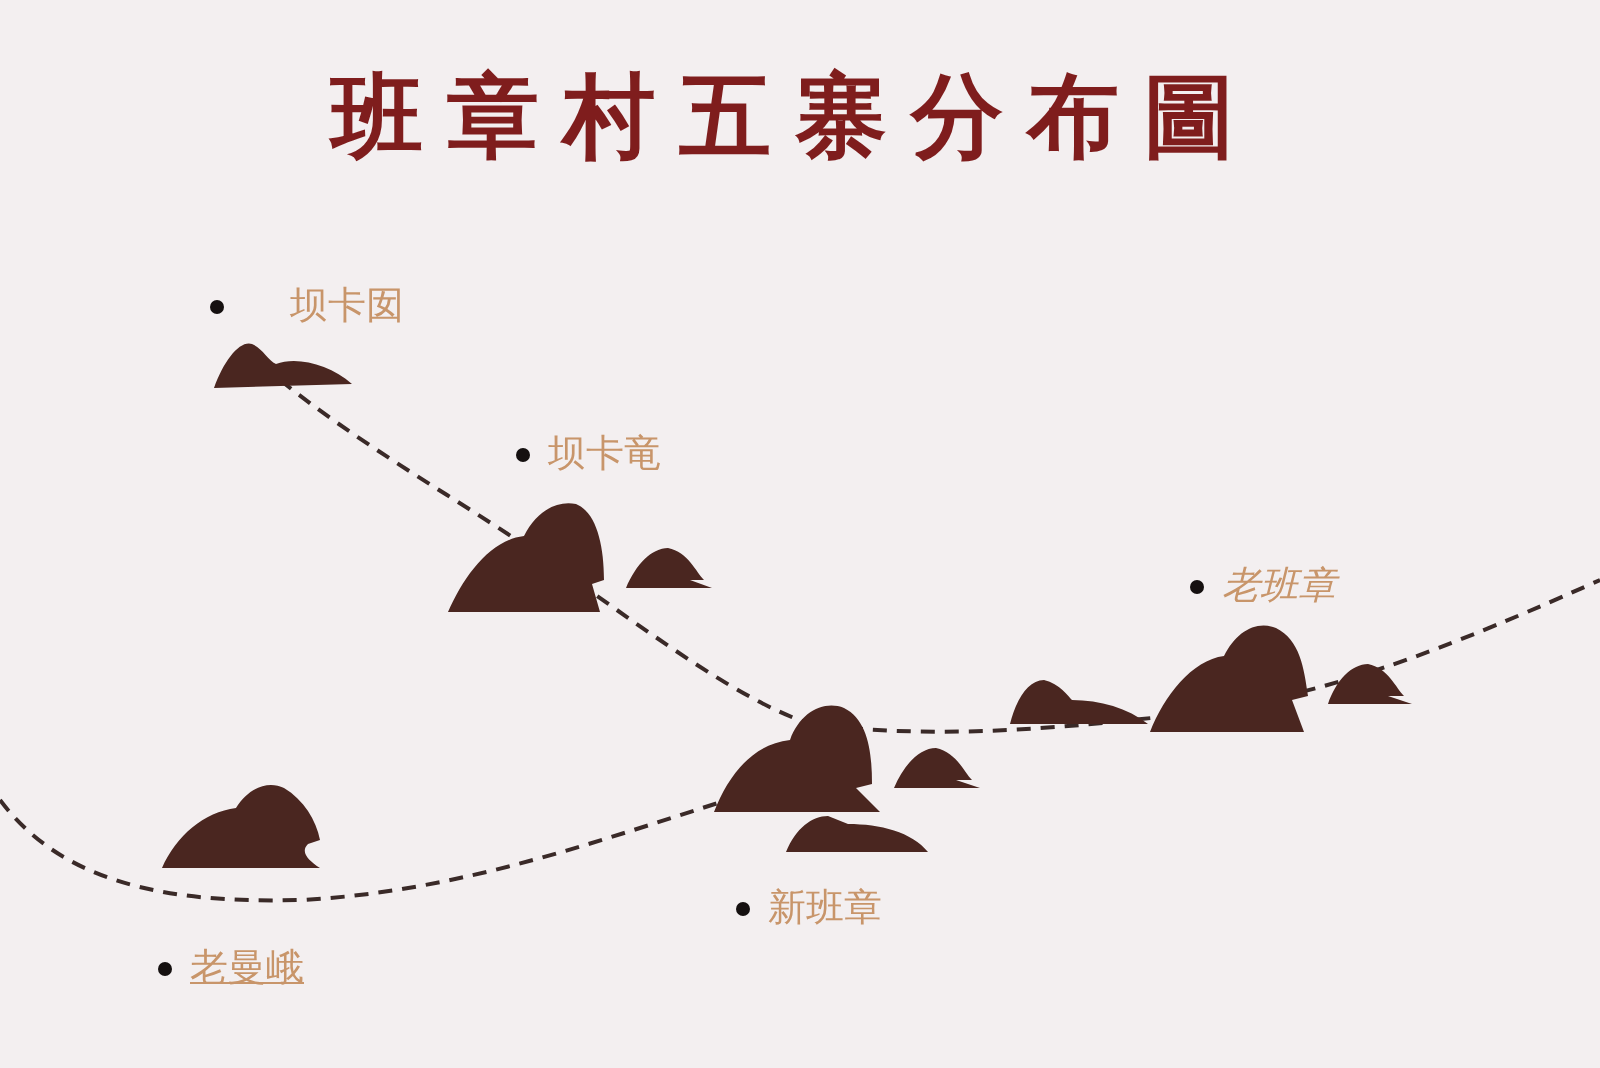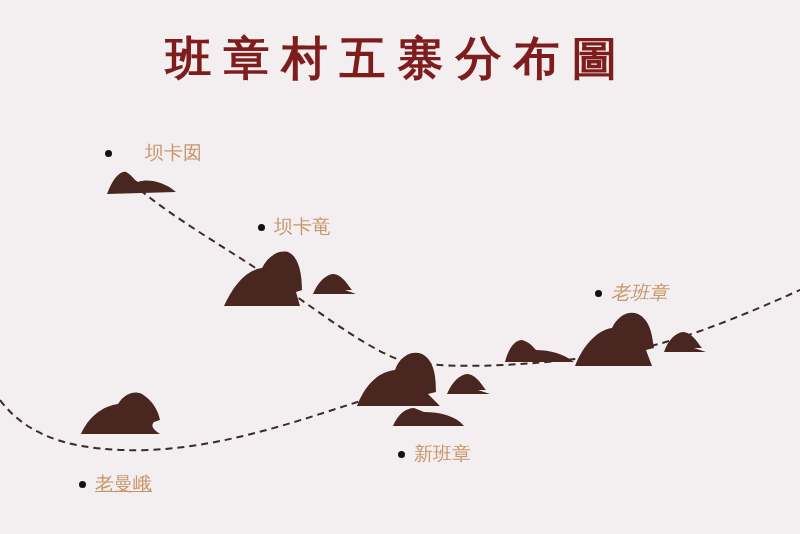--- a/index.html
+++ b/index.html
@@ -53,20 +53,20 @@
   <span>坝卡囡</span>
 </div>
 <div class="label" style="left:258px; top:214px;">
   <span class="dot"></span>
   <span>坝卡竜</span>
 </div>
 <div class="label" style="left:595px; top:280px;font-style:italic;">
   <span class="dot"></span>
   <span>老班章</span>
 </div>
-<div class="label" style="left:398px; top:441px;">
+<div class="label" style="left:368px; top:441px;">
   <span class="dot"></span>
   <span>新班章</span>
 </div>
 <div class="label" style="left:79px; top:471px;text-decoration:underline;">
   <span class="dot"></span>
   <span>老曼峨</span>
 </div>
 
 </body></html>

